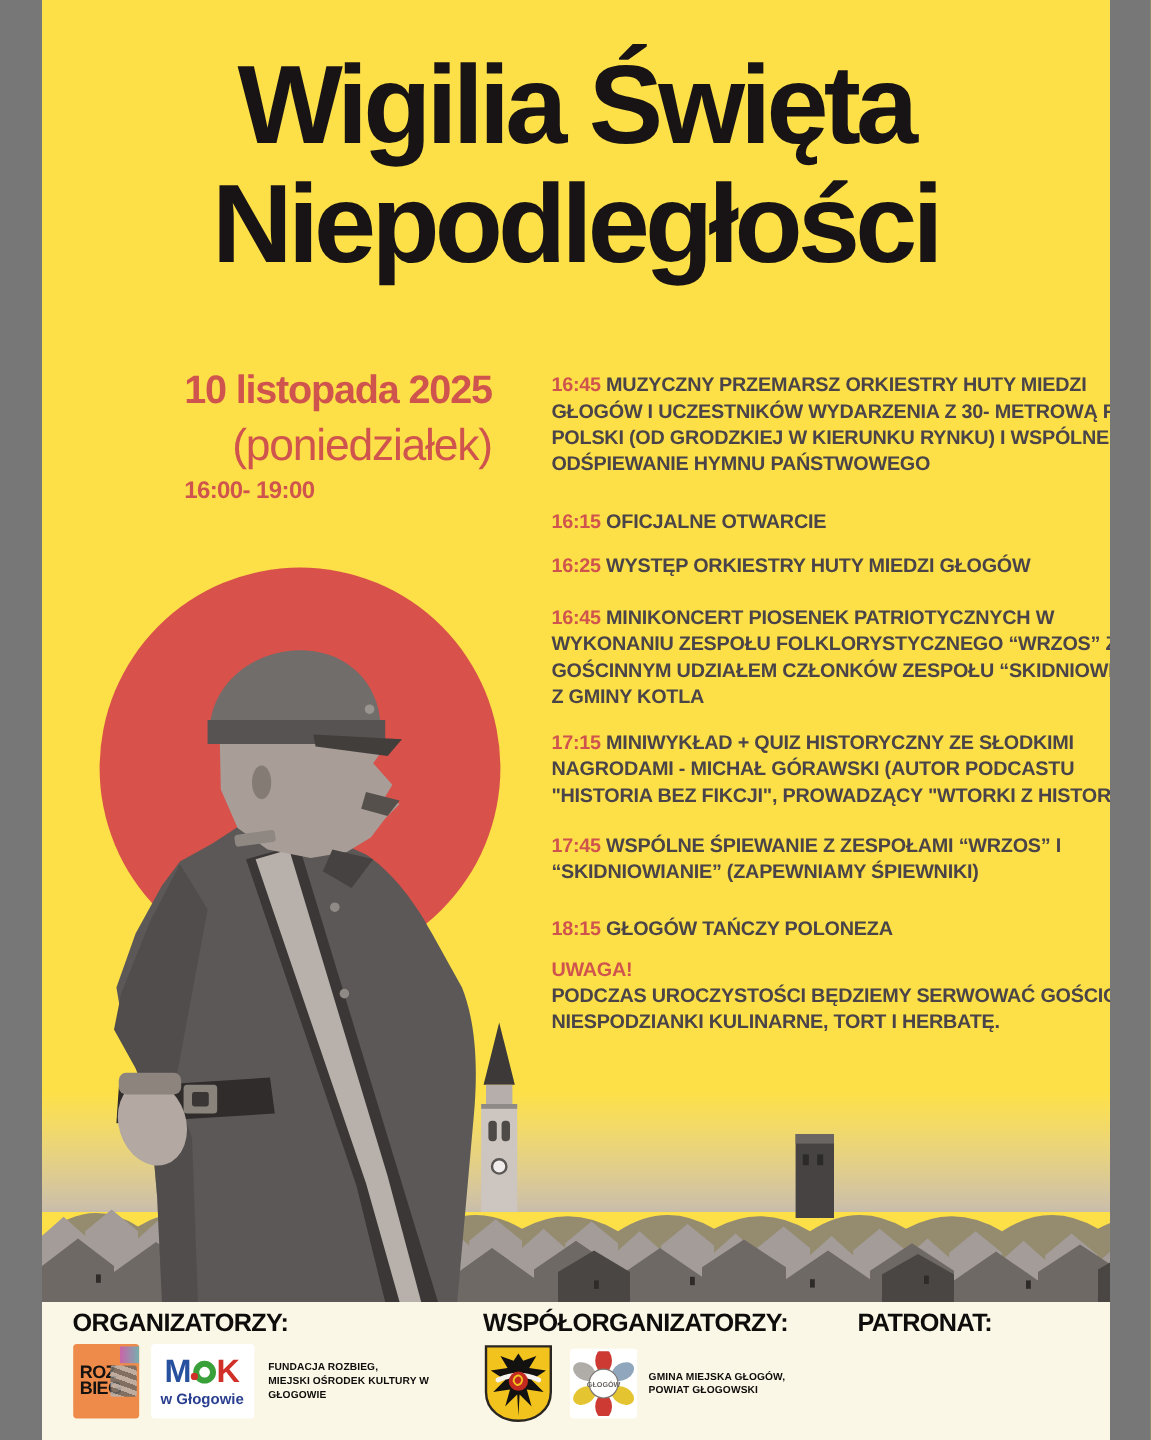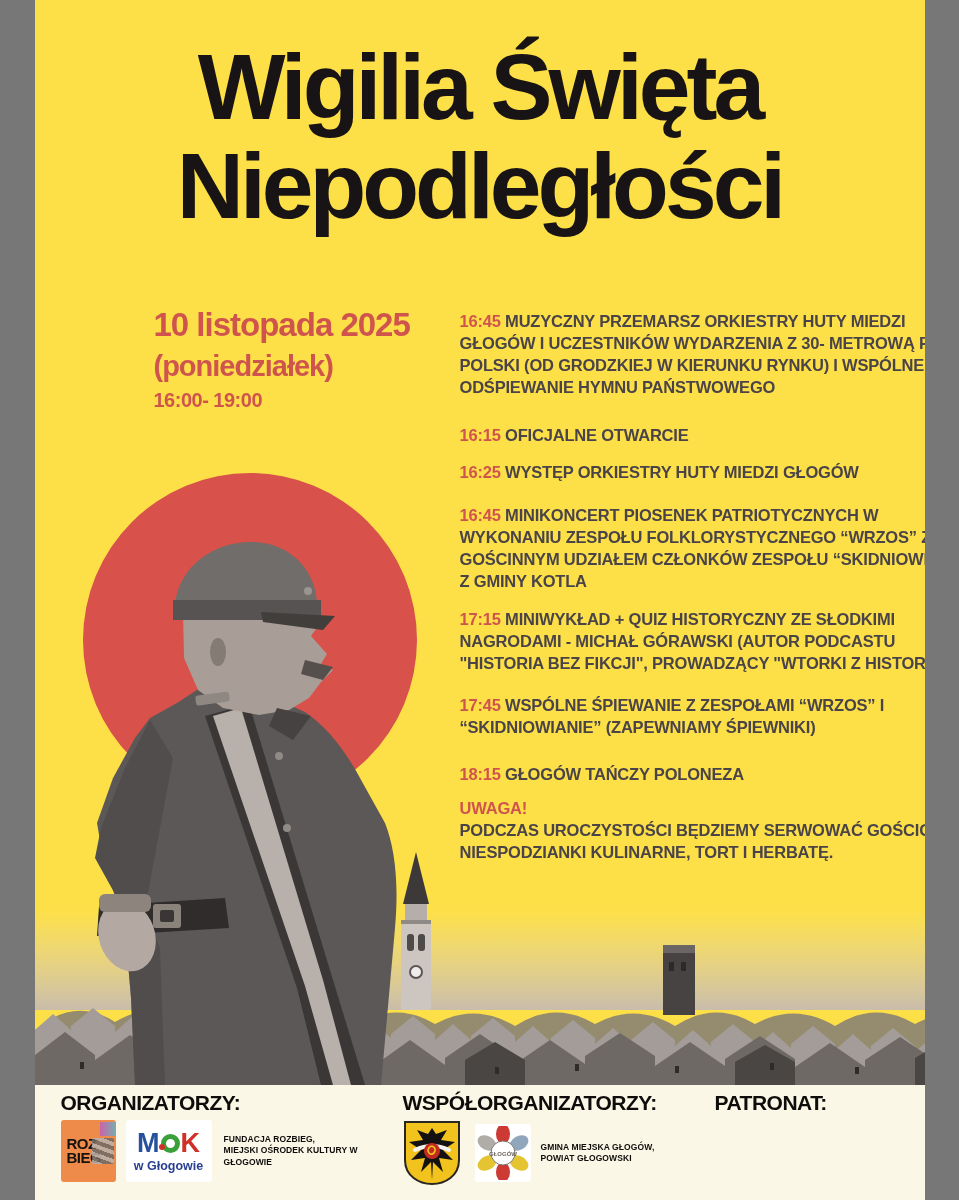--- a/index.html
+++ b/index.html
@@ -11,21 +11,21 @@
   
   .title {
     position:absolute; top:38px; left:0; width:100%;
     text-align:center; color:#181415; font-weight:bold;
     font-size:93px; line-height:1.06; letter-spacing:-4px;
     z-index:5;
   }
   
   .date-block { position:absolute; left:75px; top:306px; color:#d0544e; z-index:5;margin-left:44px; }
   .date-block .d1 { font-size:33px; font-weight:bold; letter-spacing:-1px; }
-  .date-block .d2 { font-size:29px; font-weight:bold; letter-spacing:-1px; margin-top:6px; }
+  .date-block .d2 { font-size:37px; font-weight:normal; letter-spacing:-1px; margin-top:6px;text-align:right; }
   .date-block .d3 { font-size:20px; font-weight:bold; margin-top:6px; letter-spacing:-0.5px; }
   
   .schedule { position:absolute; left:425px; top:0; width:516px; z-index:6; }
   .entry { position:absolute; left:0; width:516px; font-size:16.5px; line-height:22px;
            font-weight:bold; color:#4a4449; letter-spacing:-0.2px; }
   .entry .time { color:#d0544e; }
   .e0 { top:310px; } .e1 { top:424px; } .e2 { top:461px; } .e3 { top:504px; }
   .e4 { top:608px; } .e5 { top:694px; } .e6 { top:763px; }
   .notice { top:797px; }
   .notice .label { color:#d0544e; display:block; }

